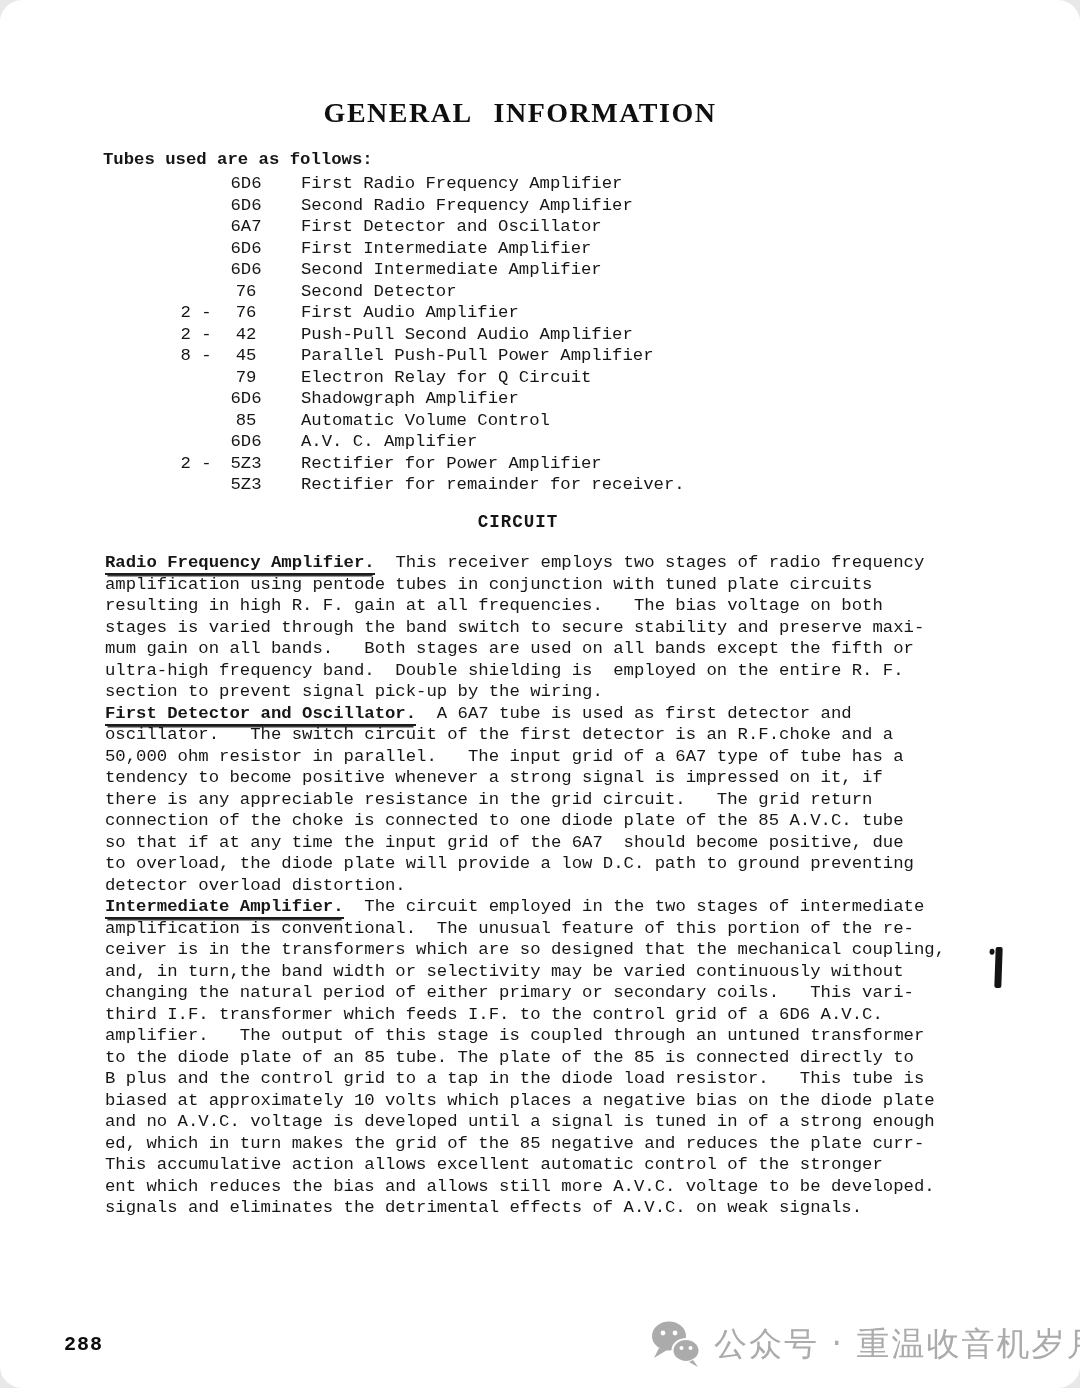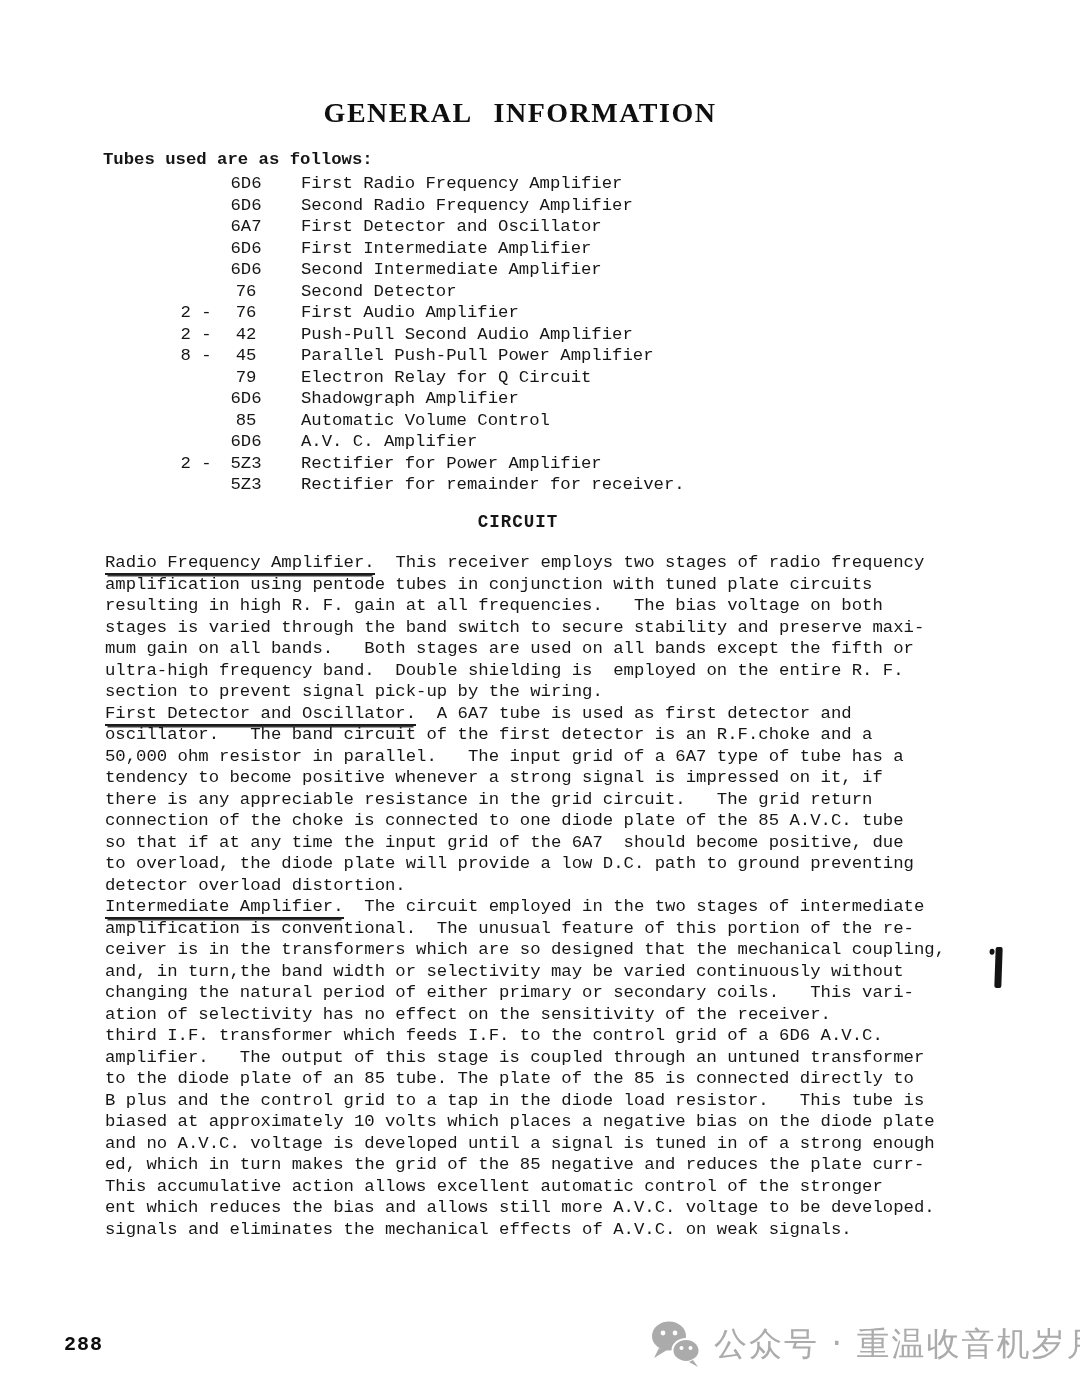--- a/index.html
+++ b/index.html
@@ -4,20 +4,21 @@
 <style>
   html,body{margin:0;padding:0;background:#e8e8e8;}
   .page{
     position:relative;
     width:1080px;height:1388px;
     margin:0 auto;
     background:#ffffff;
     overflow:hidden;
     font-family:"Liberation Mono",monospace;
     color:#161616;
+    border-radius:22px;
   }
   .doc-title{
     position:absolute;
     top:97px;left:520px;
     transform:translateX(-50%);
     font-family:"Liberation Serif",serif;
     font-weight:bold;
     font-size:28px;
     letter-spacing:1.5px;
     word-spacing:14px;
@@ -50,21 +51,21 @@
     font-weight:bold;
   }
   .sections{
     position:absolute;
     left:105px;top:552px;
     font-size:17.3px;
     line-height:21.5px;
   }
   .line{white-space:pre;}
   .sec-heading{
-    font-weight:normal;
+    font-weight:bold;
     border-bottom:2px solid #1c1c1c;
     box-shadow:0 4px 0 -2.5px #3a3a3a;
     padding-bottom:1px;
   }
   .ink-mark{
     position:absolute;
     left:995px;top:947px;
     width:7px;height:41px;
     background:#141414;
     border-radius:2px;
@@ -135,48 +136,47 @@
         <div class="line"><span class="sec-heading">Radio Frequency Amplifier.</span><span>  This receiver employs two stages of radio frequency</span></div>
         <div class="line">amplification using pentode tubes in conjunction with tuned plate circuits</div>
         <div class="line">resulting in high R. F. gain at all frequencies.   The bias voltage on both</div>
         <div class="line">stages is varied through the band switch to secure stability and preserve maxi-</div>
         <div class="line">mum gain on all bands.   Both stages are used on all bands except the fifth or</div>
         <div class="line">ultra-high frequency band.  Double shielding is  employed on the entire R. F.</div>
         <div class="line">section to prevent signal pick-up by the wiring.</div>
       </div>
       <div>
         <div class="line"><span class="sec-heading">First Detector and Oscillator.</span><span>  A 6A7 tube is used as first detector and</span></div>
-        <div class="line">oscillator.   The band circuit of the first detector is an R.F.choke and a</div>
+        <div class="line">oscillator.   The switch circuit of the first detector is an R.F.choke and a</div>
         <div class="line">50,000 ohm resistor in parallel.   The input grid of a 6A7 type of tube has a</div>
         <div class="line">tendency to become positive whenever a strong signal is impressed on it, if</div>
         <div class="line">there is any appreciable resistance in the grid circuit.   The grid return</div>
         <div class="line">connection of the choke is connected to one diode plate of the 85 A.V.C. tube</div>
         <div class="line">so that if at any time the input grid of the 6A7  should become positive, due</div>
         <div class="line">to overload, the diode plate will provide a low D.C. path to ground preventing</div>
         <div class="line">detector overload distortion.</div>
       </div>
       <div>
         <div class="line"><span class="sec-heading">Intermediate Amplifier.</span><span>  The circuit employed in the two stages of intermediate</span></div>
         <div class="line">amplification is conventional.  The unusual feature of this portion of the re-</div>
         <div class="line">ceiver is in the transformers which are so designed that the mechanical coupling,</div>
         <div class="line">and, in turn,the band width or selectivity may be varied continuously without</div>
         <div class="line">changing the natural period of either primary or secondary coils.   This vari-</div>
-        <div class="line">ation of selectivity has no effect on the sensitivity of the receiver.</div>
       </div>
       <div>
         <div class="line">third I.F. transformer which feeds I.F. to the control grid of a 6D6 A.V.C.</div>
         <div class="line">amplifier.   The output of this stage is coupled through an untuned transformer</div>
         <div class="line">to the diode plate of an 85 tube. The plate of the 85 is connected directly to</div>
         <div class="line">B plus and the control grid to a tap in the diode load resistor.   This tube is</div>
         <div class="line">biased at approximately 10 volts which places a negative bias on the diode plate</div>
         <div class="line">and no A.V.C. voltage is developed until a signal is tuned in of a strong enough</div>
         <div class="line">ed, which in turn makes the grid of the 85 negative and reduces the plate curr-</div>
         <div class="line">This accumulative action allows excellent automatic control of the stronger</div>
         <div class="line">ent which reduces the bias and allows still more A.V.C. voltage to be developed.</div>
-        <div class="line">signals and eliminates the mechanical effects of A.V.C. on weak signals.</div>
+        <div class="line">signals and eliminates the detrimental effects of A.V.C. on weak signals.</div>
       </div>
     </div>
 
   <div class="ink-mark"></div>
 
   <div class="page-number">288</div>
 
   <div class="watermark">
     <span style="display:inline-block;line-height:0;">
       <svg width="52" height="48" viewBox="0 0 52 48" aria-hidden="true">

